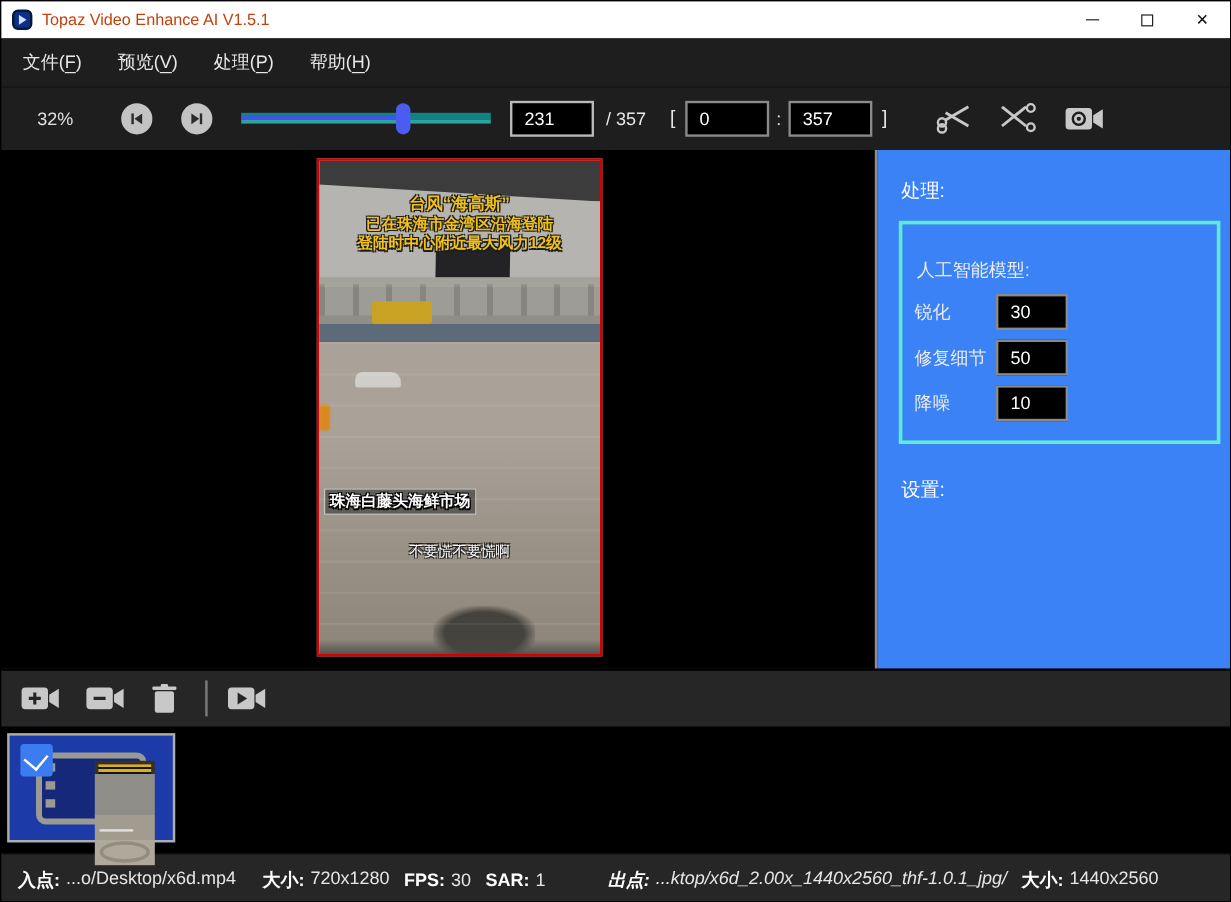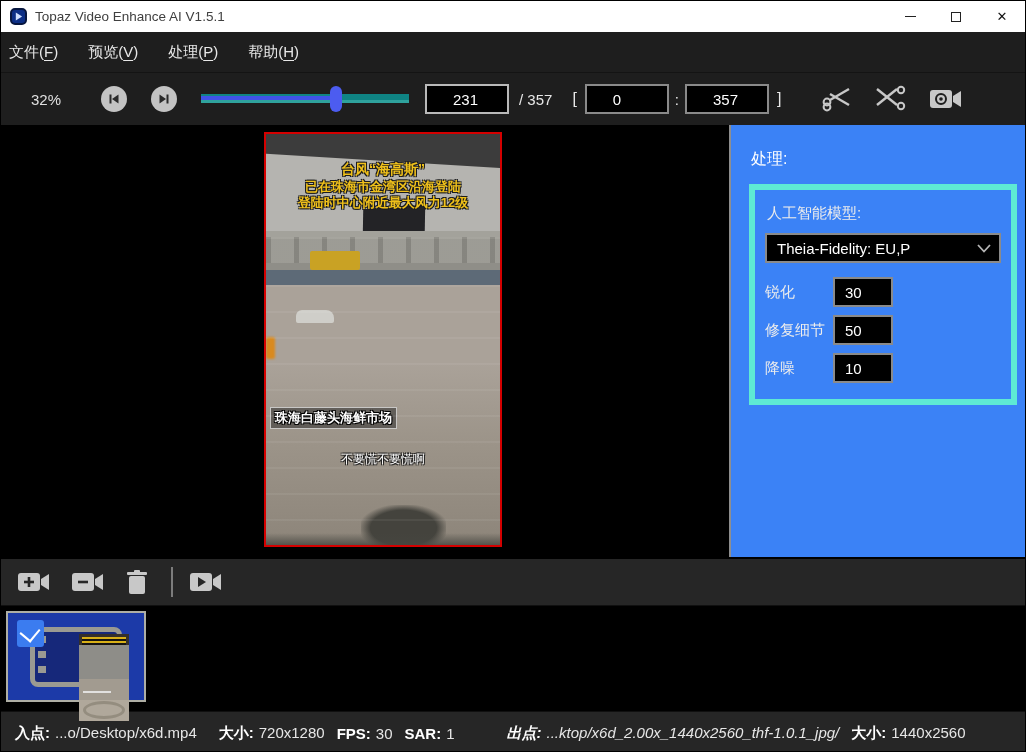--- a/index.html
+++ b/index.html
@@ -7,42 +7,42 @@
   body { font-family:"Liberation Sans", sans-serif; }
   #window {
     position:relative; width:1026px; height:752px; background:#000;
     border:1px solid #000; overflow:hidden;
   }
   
   .titlebar { height:31px; background:#fff; display:flex; align-items:center; }
   .app-logo { width:17px; height:17px; margin-left:9px; background:#0d2f86; border-radius:5px;
     display:flex; align-items:center; justify-content:center; border:2px solid #07163f;}
   .app-logo svg { display:block; }
-  .title-text { margin-left:8px; font-size:13.5px; color:#404040; }
+  .title-text { margin-left:8px; font-size:13.5px; color:#c2410c; }
   .win-controls { margin-left:auto; display:flex; height:100%; }
   .win-btn { width:46px; height:100%; display:flex; align-items:center; justify-content:center; color:#111; font-size:13px; }
   .glyph-min { width:11px; height:0; border-top:1.6px solid #222; display:block;}
   .glyph-max { width:10px; height:10px; border:1.4px solid #222; display:block;}
   
-  .menubar { height:41px; background:#1e1e1e; display:flex; align-items:center; padding-left:8px; border-bottom:1px solid #141414;}
+  .menubar { height:41px; background:#1e1e1e; display:flex; align-items:center; padding-left:18px; border-bottom:1px solid #141414;}
   .menu-item { color:#e8e8e8; font-size:15px; margin-right:30px; }
   .menu-item u { text-underline-offset:3px; }
   
   .toolbar { height:52px; background:#1e1e1e; display:flex; align-items:center; padding-left:30px; }
   .zoom-label { color:#e0e0e0; font-size:15px; width:38px; }
   .circle-btn { width:26px; height:26px; border-radius:50%; background:#c3c3c3; border:none;
     display:flex; align-items:center; justify-content:center; }
   .circle-btn.first { margin-left:32px; }
   .circle-btn + .circle-btn { margin-left:24px; }
   .slider { position:relative; width:208px; height:30px; margin-left:24px; }
   .track-top { position:absolute; left:0; right:0; top:10px; height:6px; background:#0f8484; }
   .track-bottom { position:absolute; left:0; right:0; top:16px; height:3px; background:#2fa29d; }
   .progress { position:absolute; left:0; top:12px; height:4px; width:65%; background:#4053e8; }
   .handle { position:absolute; left:calc(65% - 6px); top:2px; width:12px; height:26px; border-radius:6px; background:#4c5cf0; }
-  .num-box { background:#000; color:#fff; font-size:15px; height:30px; width:84px; padding-left:26px;
+  .num-box { background:#000; color:#fff; font-size:15px; height:30px; width:70px; padding-left:10px;
     font-family:"Liberation Sans", sans-serif; }
   .frame-box { border:2px solid #b9b9b9; margin-left:16px; }
   .range-box { border:2px solid #8a8a8a; }
   .tb-text { color:#e8e8e8; font-size:15px; }
   .slash-total { margin-left:10px; }
   .bracket { font-size:16px; }
   .bracket.open { margin-left:20px; }
   .colon { margin:0 6px; }
   .range-start { margin-left:8px; }
   .bracket.close { margin-left:8px; }
@@ -81,21 +81,21 @@
     text-shadow:-1px -1px 0 #000, 1px -1px 0 #000, -1px 1px 0 #000, 1px 1px 0 #000; }
   .v-subtitle { position:absolute; left:0; top:166px; width:100%; text-align:center; color:#fff; font-size:12px;
     text-shadow:-1px -1px 0 #222, 1px -1px 0 #222, -1px 1px 0 #222, 1px 1px 0 #222; }
   .v-blob { position:absolute; left:95px; bottom:-6px; width:85px; height:46px;
     background:radial-gradient(ellipse at center, #44433d 0 55%, rgba(68,67,61,0) 75%); }
   .v-bottom { position:absolute; left:0; bottom:0; width:100%; height:12px; background:linear-gradient(rgba(70,70,64,0), rgba(70,70,64,.8)); }
   
   .splitter { width:2px; background:#8e8e8e; }
   .panel { width:294px; background:#3b82f6; padding:18px 8px 0 18px; overflow:hidden; }
   .panel-heading { color:#fff; font-size:16px; margin:6px 0 14px 2px; }
-  .groupbox { border:6px solid #5eead4; padding:12px 10px 16px 10px; }
+  .groupbox { border:3px solid #5eead4; padding:27px 10px 16px 10px; }
   .group-label { color:#ececec; font-size:15px; margin:2px 0 10px 2px; }
   .dropdown { height:30px; border:2px solid #8a8a8a; background:#000; display:flex; align-items:center;
     padding:0 8px 0 10px; color:#fff; font-size:15px; margin-bottom:14px; }
   .dropdown .dd-label { flex:1; white-space:nowrap; overflow:hidden; }
   .param-row { display:flex; align-items:center; margin-top:8px; }
   .param-label { color:#ececec; font-size:15px; width:68px; }
   .param-input { width:60px; height:30px; border:2px solid #8a8a8a; background:#000; color:#fff;
     font-size:15px; padding-left:10px; font-family:"Liberation Sans", sans-serif; }
   .settings-heading { margin-top:28px; }
   .group-settings { border-bottom:none; padding-bottom:24px; }
@@ -249,40 +249,35 @@
       </div>
     </div>
 
     <div class="splitter"></div>
 
     <div class="panel">
       <div class="panel-heading">处理:</div>
 
       <div class="groupbox">
         <div class="group-label">人工智能模型:</div>
-        <div class="dropdown">
-          <span class="dd-label">Theia-Fidelity: EU,P</span>
-          <svg width="14" height="9" viewBox="0 0 14 9" class="icon-svg">
-              <polyline points="1,1 7,7.5 13,1" fill="none" stroke="#b5b5b5" stroke-width="1.8"></polyline>
-            </svg>
-        </div>
         <div class="param-row">
           <span class="param-label">锐化</span>
           <input class="param-input" value="30" style="">
         </div>
         <div class="param-row">
           <span class="param-label">修复细节</span>
           <input class="param-input" value="50" style="">
         </div>
         <div class="param-row">
           <span class="param-label">降噪</span>
           <input class="param-input" value="10" style="">
         </div>
       </div>
 
+      <div class="panel-heading settings-heading">设置:</div>
 
     </div>
   </div>
 
   <div class="clipbar">
     <button class="clip-icon">
       <svg width="34" height="24" viewBox="0 0 34 24" class="icon-svg">
         <rect x="1" y="3" width="22" height="18" rx="3" fill="#c8c8c8"></rect>
         <polygon points="24,9 32,4 32,20 24,15" fill="#c8c8c8"></polygon>
         <line x1="12" y1="7" x2="12" y2="17" stroke="#262626" stroke-width="2.6"></line>

